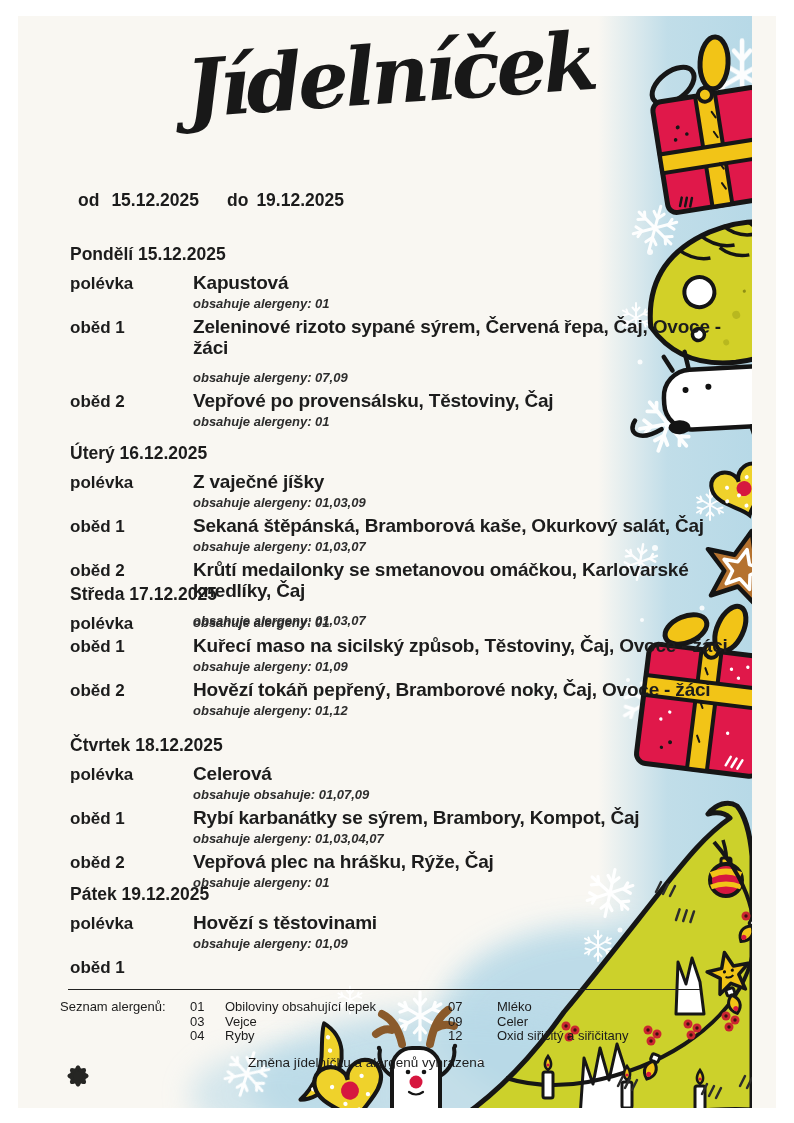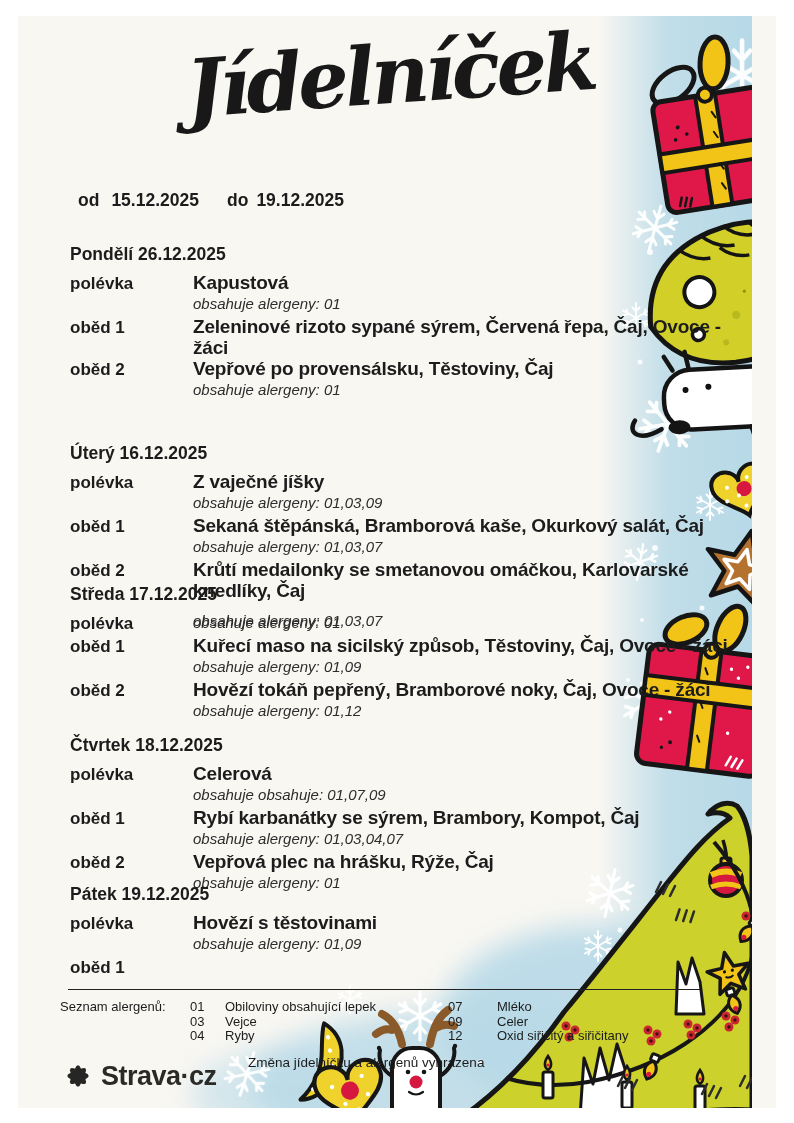--- a/index.html
+++ b/index.html
@@ -25,21 +25,21 @@
   }
   .daterange .g1{margin-right:12px}
   .daterange .g2{margin-right:28px}
   .daterange .g3{margin-right:8px}
 
   .day{position:absolute;left:70px;width:682px;z-index:2;}
   .day-title{font-size:17.5px;font-weight:bold;line-height:22px;margin-bottom:7px;}
   .row{display:grid;grid-template-columns:123px 559px;}
   .meal-label{font-size:17px;font-weight:bold;line-height:21px;padding-top:1px;}
   .dish{font-size:19px;font-weight:bold;line-height:21px;letter-spacing:-0.2px;}
-  .note{font-size:15px;font-style:italic;line-height:12px;margin-top:5px;margin-bottom:6px;color:#2d2d2d;}
+  .note{font-size:13px;font-style:italic;line-height:12px;margin-top:5px;margin-bottom:6px;color:#2d2d2d;font-weight:bold;}
   .row.wrapped .note{margin-top:14px;}
 
   .rule{position:absolute;left:68px;top:989px;width:632px;height:0;border-top:1.4px solid #222;z-index:2;}
 
   .leg-label{position:absolute;left:60px;top:1000px;font-size:13px;line-height:14.5px;z-index:2;}
   .leg-col{position:absolute;top:1000px;display:grid;grid-auto-rows:14.5px;font-size:13px;line-height:14.5px;z-index:2;}
   #leg-col-0{left:190px;grid-template-columns:35px auto;}
   #leg-col-1{left:448px;grid-template-columns:49px auto;}
 
   .disclaimer{position:absolute;left:248px;top:1055px;font-size:13.5px;z-index:3;}
@@ -286,32 +286,33 @@
 </svg>
 
 <div class="script-title">Jídelníček</div>
 
 <div class="daterange">
   <span class="g1">od</span><span class="g2">15.12.2025</span><span class="g3">do</span><span>19.12.2025</span>
 </div>
 
 <div id="menu">
     <div class="day" style="top: 243px;">
-      <div class="day-title">Pondělí 26.12.2025</div>
+      <div class="day-title">Pondělí 15.12.2025</div>
       <div class="row">
         <div class="meal-label">polévka</div>
         <div>
           <div class="dish">Kapustová</div>
           <div class="note">obsahuje alergeny: 01</div>
         </div>
       </div>
       <div class="row wrapped">
         <div class="meal-label">oběd 1</div>
         <div>
           <div class="dish">Zeleninové rizoto sypané sýrem, Červená řepa, Čaj, Ovoce - žáci</div>
+          <div class="note">obsahuje alergeny: 07,09</div>
         </div>
       </div>
       <div class="row">
         <div class="meal-label">oběd 2</div>
         <div>
           <div class="dish">Vepřové po provensálsku, Těstoviny, Čaj</div>
           <div class="note">obsahuje alergeny: 01</div>
         </div>
       </div>
     </div>
@@ -426,14 +427,13 @@
 <div class="brand">
   <svg width="32" height="32" viewBox="-18 -18 36 36">
     <g fill="#262624">
       <ellipse rx="4.6" ry="12" transform="rotate(0)"></ellipse>
       <ellipse rx="4.6" ry="12" transform="rotate(45)"></ellipse>
       <ellipse rx="4.6" ry="12" transform="rotate(90)"></ellipse>
       <ellipse rx="4.6" ry="12" transform="rotate(135)"></ellipse>
     </g>
     <circle r="5.5" fill="#262624"></circle>
   </svg>
-  <span class="brand-text">Strava·cz</span>
 </div>
 
 </body></html>

